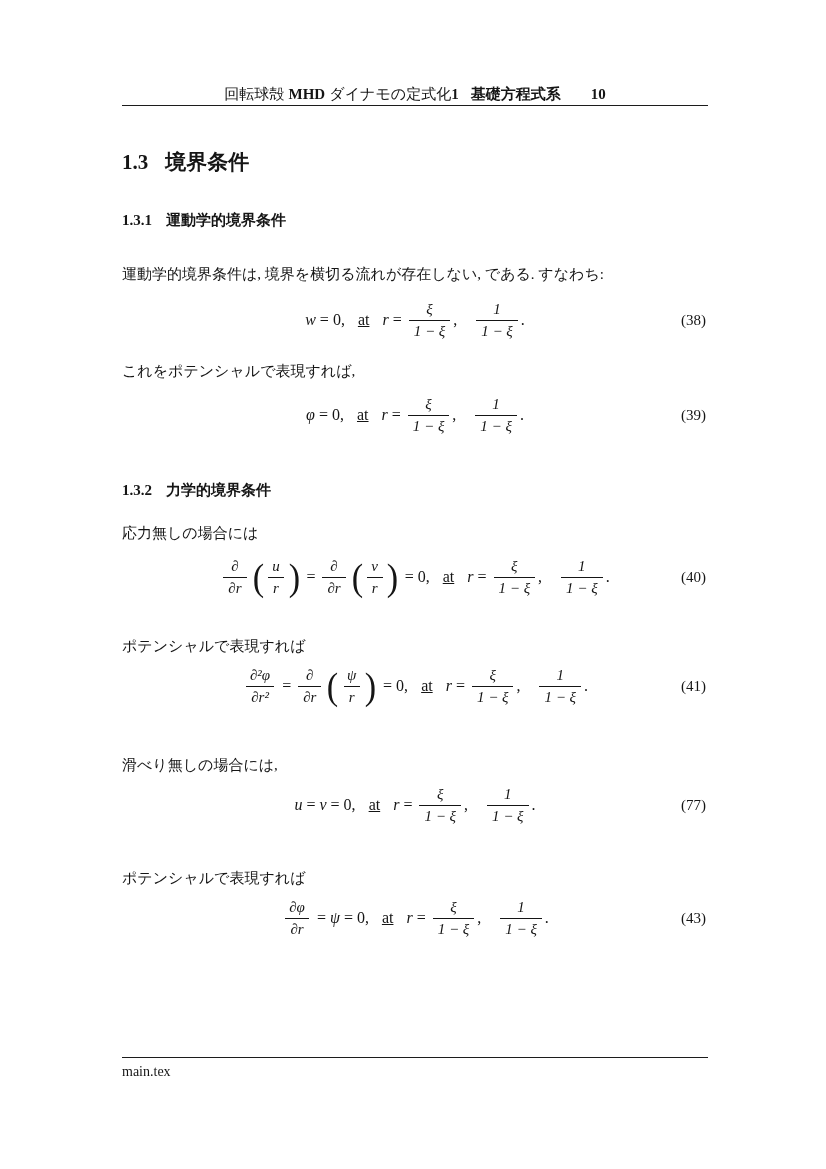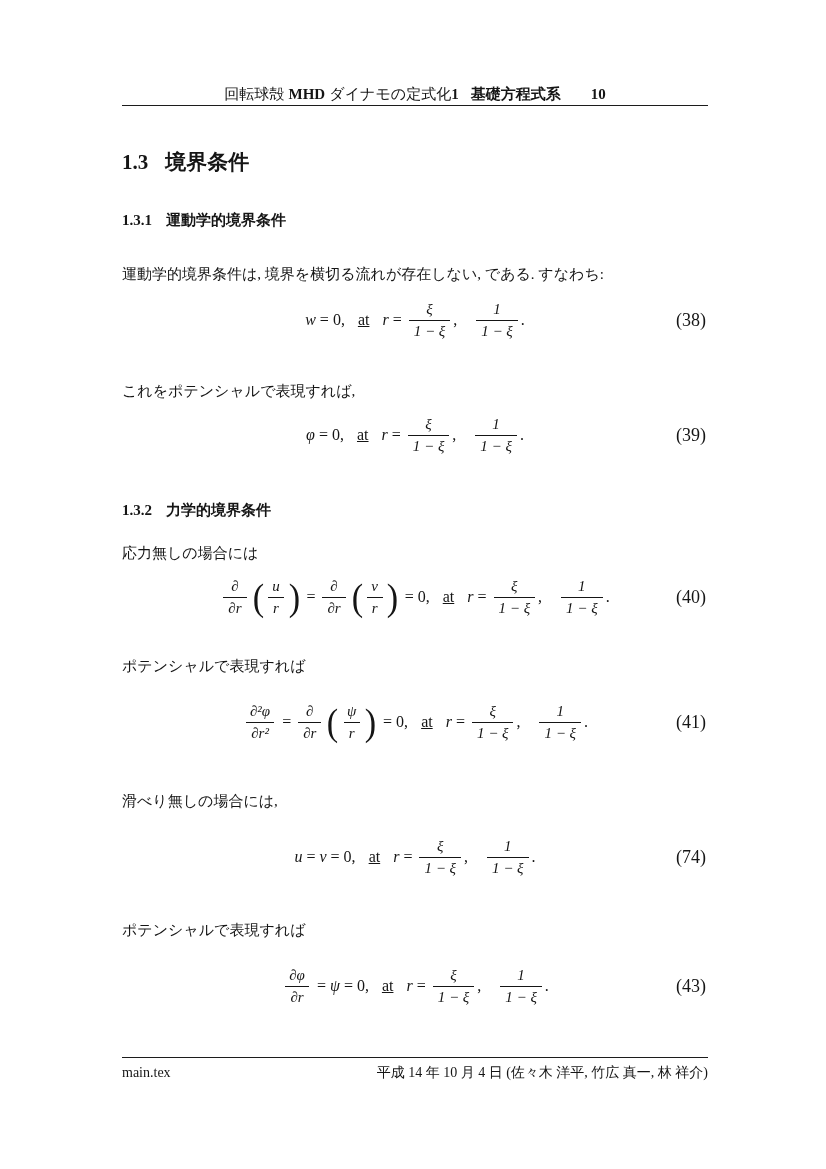--- a/index.html
+++ b/index.html
@@ -38,34 +38,34 @@
   p { margin:0; font-size:15px; line-height:27px; text-align:justify; }
 
   
   .eq {
     position:relative;
     display:flex; align-items:center; justify-content:center;
     min-height:52px;
     font-size:16px;
   }
   .eqbody { display:inline-flex; align-items:center; }
-  .eqnum { position:absolute; right:2px; top:50%; transform:translateY(-50%); font-size:18px;text-align:center; }
+  .eqnum { position:absolute; right:2px; top:50%; transform:translateY(-50%); font-size:15px;text-align:center; }
   .mi { font-style:italic; white-space:pre; }
   .mr { font-style:normal; white-space:pre; }
   .mat { font-style:normal; margin:0 13px;text-decoration:underline; }
   .msp { display:inline-block; width:16px; }
   .frac { display:inline-flex; flex-direction:column; align-items:center; margin:0 3px; font-size:15px; }
   .frac .num { padding:0 5px 2px; line-height:1.1; font-style:italic; white-space:pre; }
   .frac .den { border-top:1px solid #151515; padding:2px 5px 0; line-height:1.1; font-style:italic; white-space:pre; }
   .pwrap { display:inline-flex; align-items:center; margin:0 2px; }
   .paren { font-size:38px; line-height:0.95; font-weight:400; transform:scaleX(0.9); }
 
   
-  .mt0{margin-top:16px}.mt4{margin-top:4px}.mt6{margin-top:6px}.mt18{margin-top:18px}
-  .mt24{margin-top:32px}.mt27{margin-top:40px}.mt30{margin-top:30px}.mt33{margin-top:29px}
+  .mt0{margin-top:0}.mt4{margin-top:4px}.mt6{margin-top:6px}.mt18{margin-top:18px}
+  .mt24{margin-top:12px}.mt27{margin-top:40px}.mt30{margin-top:30px}.mt33{margin-top:29px}
   .mt34{margin-top:34px}.mt37{margin-top:37px}
 
   
   .footer {
     position:absolute; left:122px; right:118px; top:1057px;
     border-top:1.5px solid #1c1c1c;
     padding-top:6px;
     display:flex; justify-content:space-between; align-items:baseline;
     font-size:14px;
     gap:20px;
@@ -252,21 +252,21 @@
           <span class="den">1 − ξ</span>
         </span>
         <span class="mr">,</span>
         <span class="msp"></span>
         <span class="frac">
           <span class="num">1</span>
           <span class="den">1 − ξ</span>
         </span>
         <span class="mr">.</span>
       </span>
-    <span class="eqnum">(74)</span>
+    <span class="eqnum">(77)</span>
   </div>
 
   <p class="mt34">ポテンシャルで表現すれば</p>
 
   <div class="eq mt0">
     <span class="eqbody">
         <span class="frac">
           <span class="num">∂φ</span>
           <span class="den">∂r</span>
         </span>
@@ -286,16 +286,15 @@
           <span class="num">1</span>
           <span class="den">1 − ξ</span>
         </span>
         <span class="mr">.</span>
       </span>
     <span class="eqnum">(43)</span>
   </div>
 
   <div class="footer">
     <span>main.tex</span>
-    <span>平成 14 年 10 月 4 日 (佐々木 洋平, 竹広 真一, 林 祥介)</span>
   </div>
 
 </div>
 
 </body></html>

